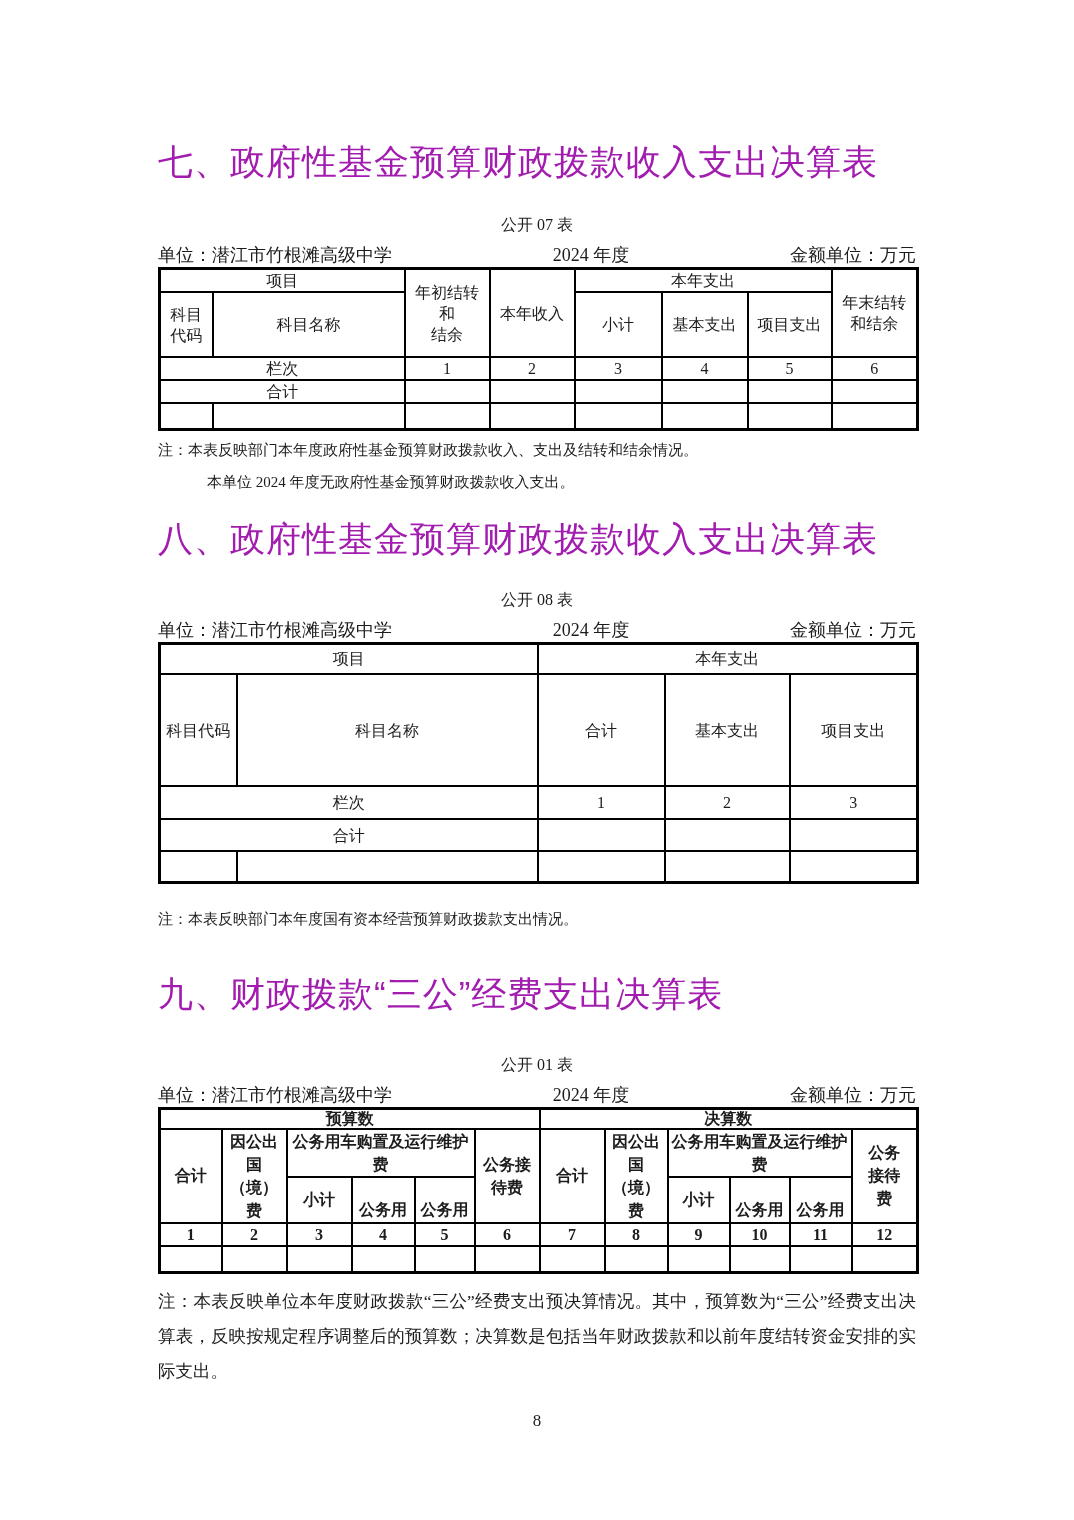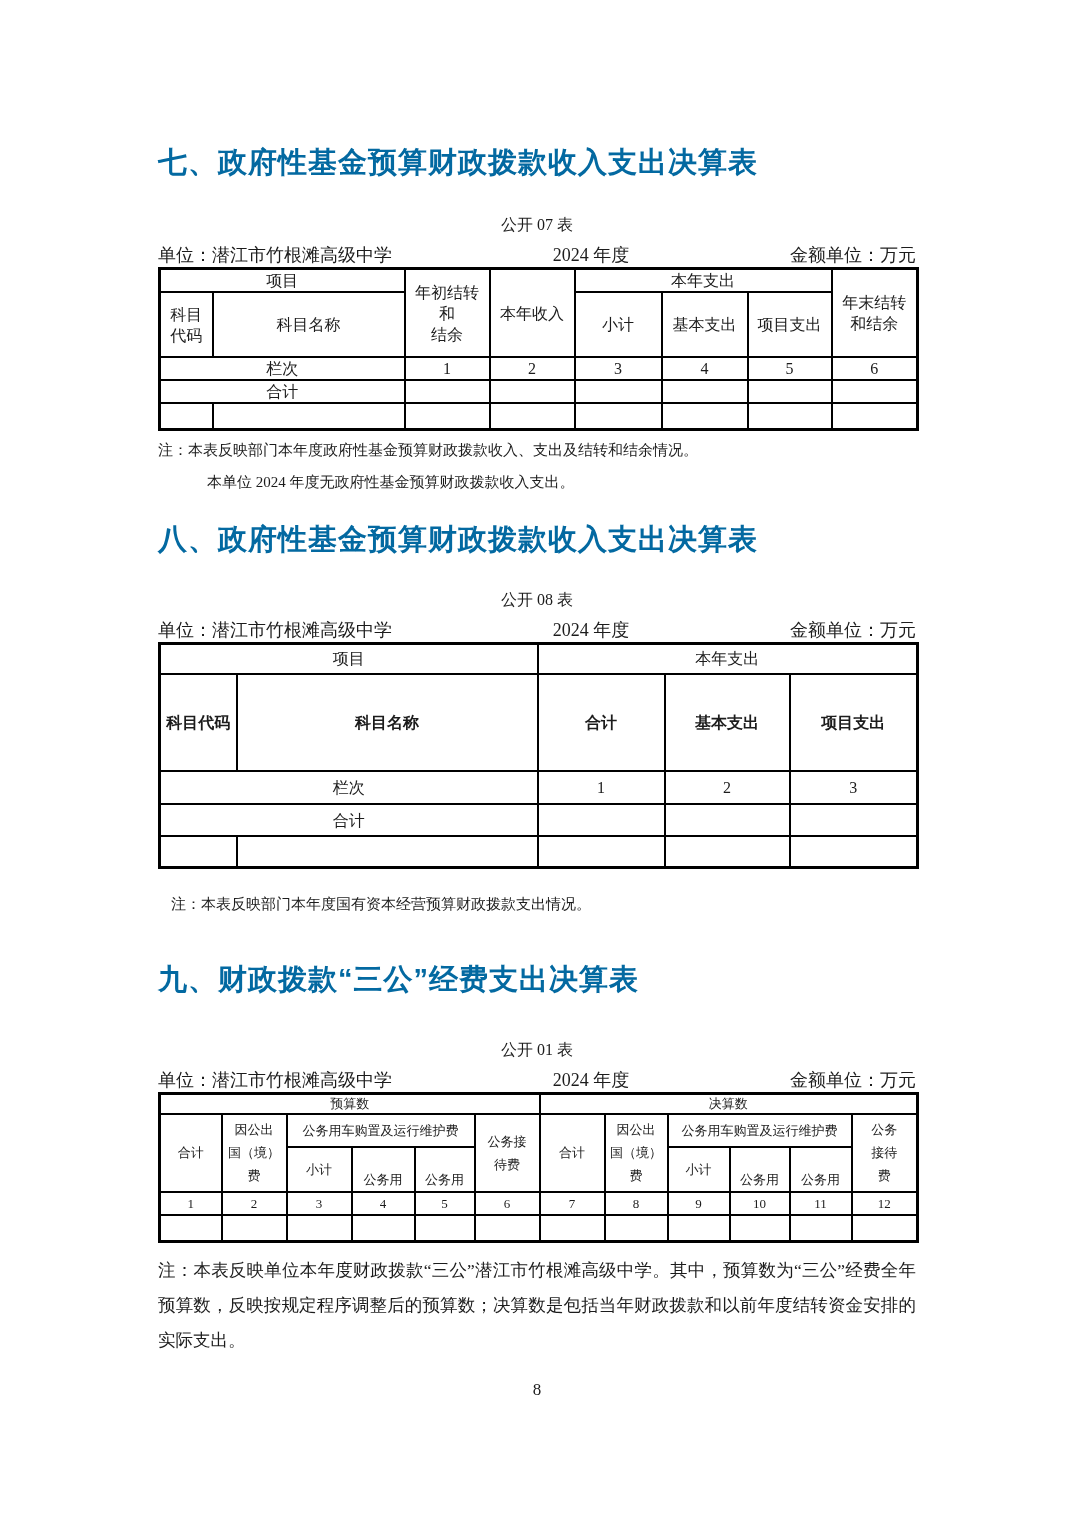--- a/index.html
+++ b/index.html
@@ -7,24 +7,24 @@
   body {
     width: 1074px; height: 1520px;
     font-family: "Liberation Serif", "DejaVu Serif", serif;
     color: #1c1c1c;
     overflow: hidden;
   }
   .content { width: 758px; margin: 0 auto; padding-top: 142px; }
 
   .sec-title {
     font-family: "Liberation Sans", "DejaVu Sans", sans-serif;
-    font-weight: 700;
-    font-size: 29px;
+    font-weight: 400;
+    font-size: 35px;
     line-height: 40px;
-    color: #0369a1;
+    color: #a21caf;
     letter-spacing: 1px;
   }
   .table-tag { text-align: center; font-size: 16px; line-height: 22px; }
   .meta-row {
     display: flex; justify-content: space-between; align-items: baseline;
     font-size: 18px; line-height: 24px;
   }
   .note { font-size: 15px; line-height: 22px; }
   .note-indent { padding-left: 6px; margin-left: 43px; }
   .note-block { font-size: 17.5px; line-height: 35px; text-align: justify; }
@@ -48,47 +48,47 @@
 
   
   .t7r1 td { height: 21px; }
   .t7r2 td { height: 65px; }
   .t7r3 td { height: 22px; }
   .t7r4 td { height: 21px; }
   .t7r5 td { height: 26px; }
 
   
   .t8r1 td { height: 31px; }
-  .t8r2 td { height: 97px; font-weight: bold; }
+  .t8r2 td { height: 112px; }
   .t8r3 td { height: 33px; }
   .t8r4 td { height: 32px; }
   .t8r5 td { height: 31px; }
 
   
-  .t9 td { font-size: 13px; line-height: 23px; padding: 0 1px; }
+  .t9 td { font-size: 16px; line-height: 23px; padding: 0 1px; font-weight: bold; }
   .t9r1 td { height: 18px; line-height: 18px; }
   .t9r2a td { height: 33px; }
   .t9r2b td { height: 45px; }
   .t9r3 td { height: 21px; line-height: 21px; }
   .t9r4 td { height: 27px; }
   .clip { vertical-align: top; }
   .clip-inner {
     height: 40px; overflow: hidden;
     line-height: 23px; padding-top: 20px;
     white-space: pre-line;
   }
 
   
   .mt-tag7   { margin-top: 32px; }
   .mt-meta   { margin-top: 7px; }
   .mt-note7a { margin-top: 8px; }
   .mt-note7b { margin-top: 10px; }
   .mt-title8 { margin-top: 26px; }
   .mt-tag8   { margin-top: 30px; }
-  .mt-note8a { margin-top: 24px; margin-left: 13px; }
+  .mt-note8a { margin-top: 24px; }
   .mt-note8b { margin-top: 22px; }
   .mt-title9 { margin-top: 44px; }
   .mt-tag9   { margin-top: 40px; }
   .mt-note9  { margin-top: 10px; }
   .page-num  { margin-top: 22px; text-align: center; font-size: 17px; }
 </style>
 </head>
 <body>
 
 <div class="content">
@@ -304,18 +304,18 @@
           <td></td>
           <td></td>
           <td></td>
           <td></td>
           <td></td>
           <td></td>
           <td></td>
         </tr>
       </tbody>
     </table>
-    <div class="note-block mt-note9">注：本表反映单位本年度财政拨款“三公”潜江市竹根滩高级中学。其中，预算数为“三公”经费全年预算数，反映按规定程序调整后的预算数；决算数是包括当年财政拨款和以前年度结转资金安排的实际支出。</div>
+    <div class="note-block mt-note9">注：本表反映单位本年度财政拨款“三公”经费支出预决算情况。其中，预算数为“三公”经费支出决算表，反映按规定程序调整后的预算数；决算数是包括当年财政拨款和以前年度结转资金安排的实际支出。</div>
   </div>
 
   <div class="page-num">8</div>
 
 </div>
 
 </body></html>

